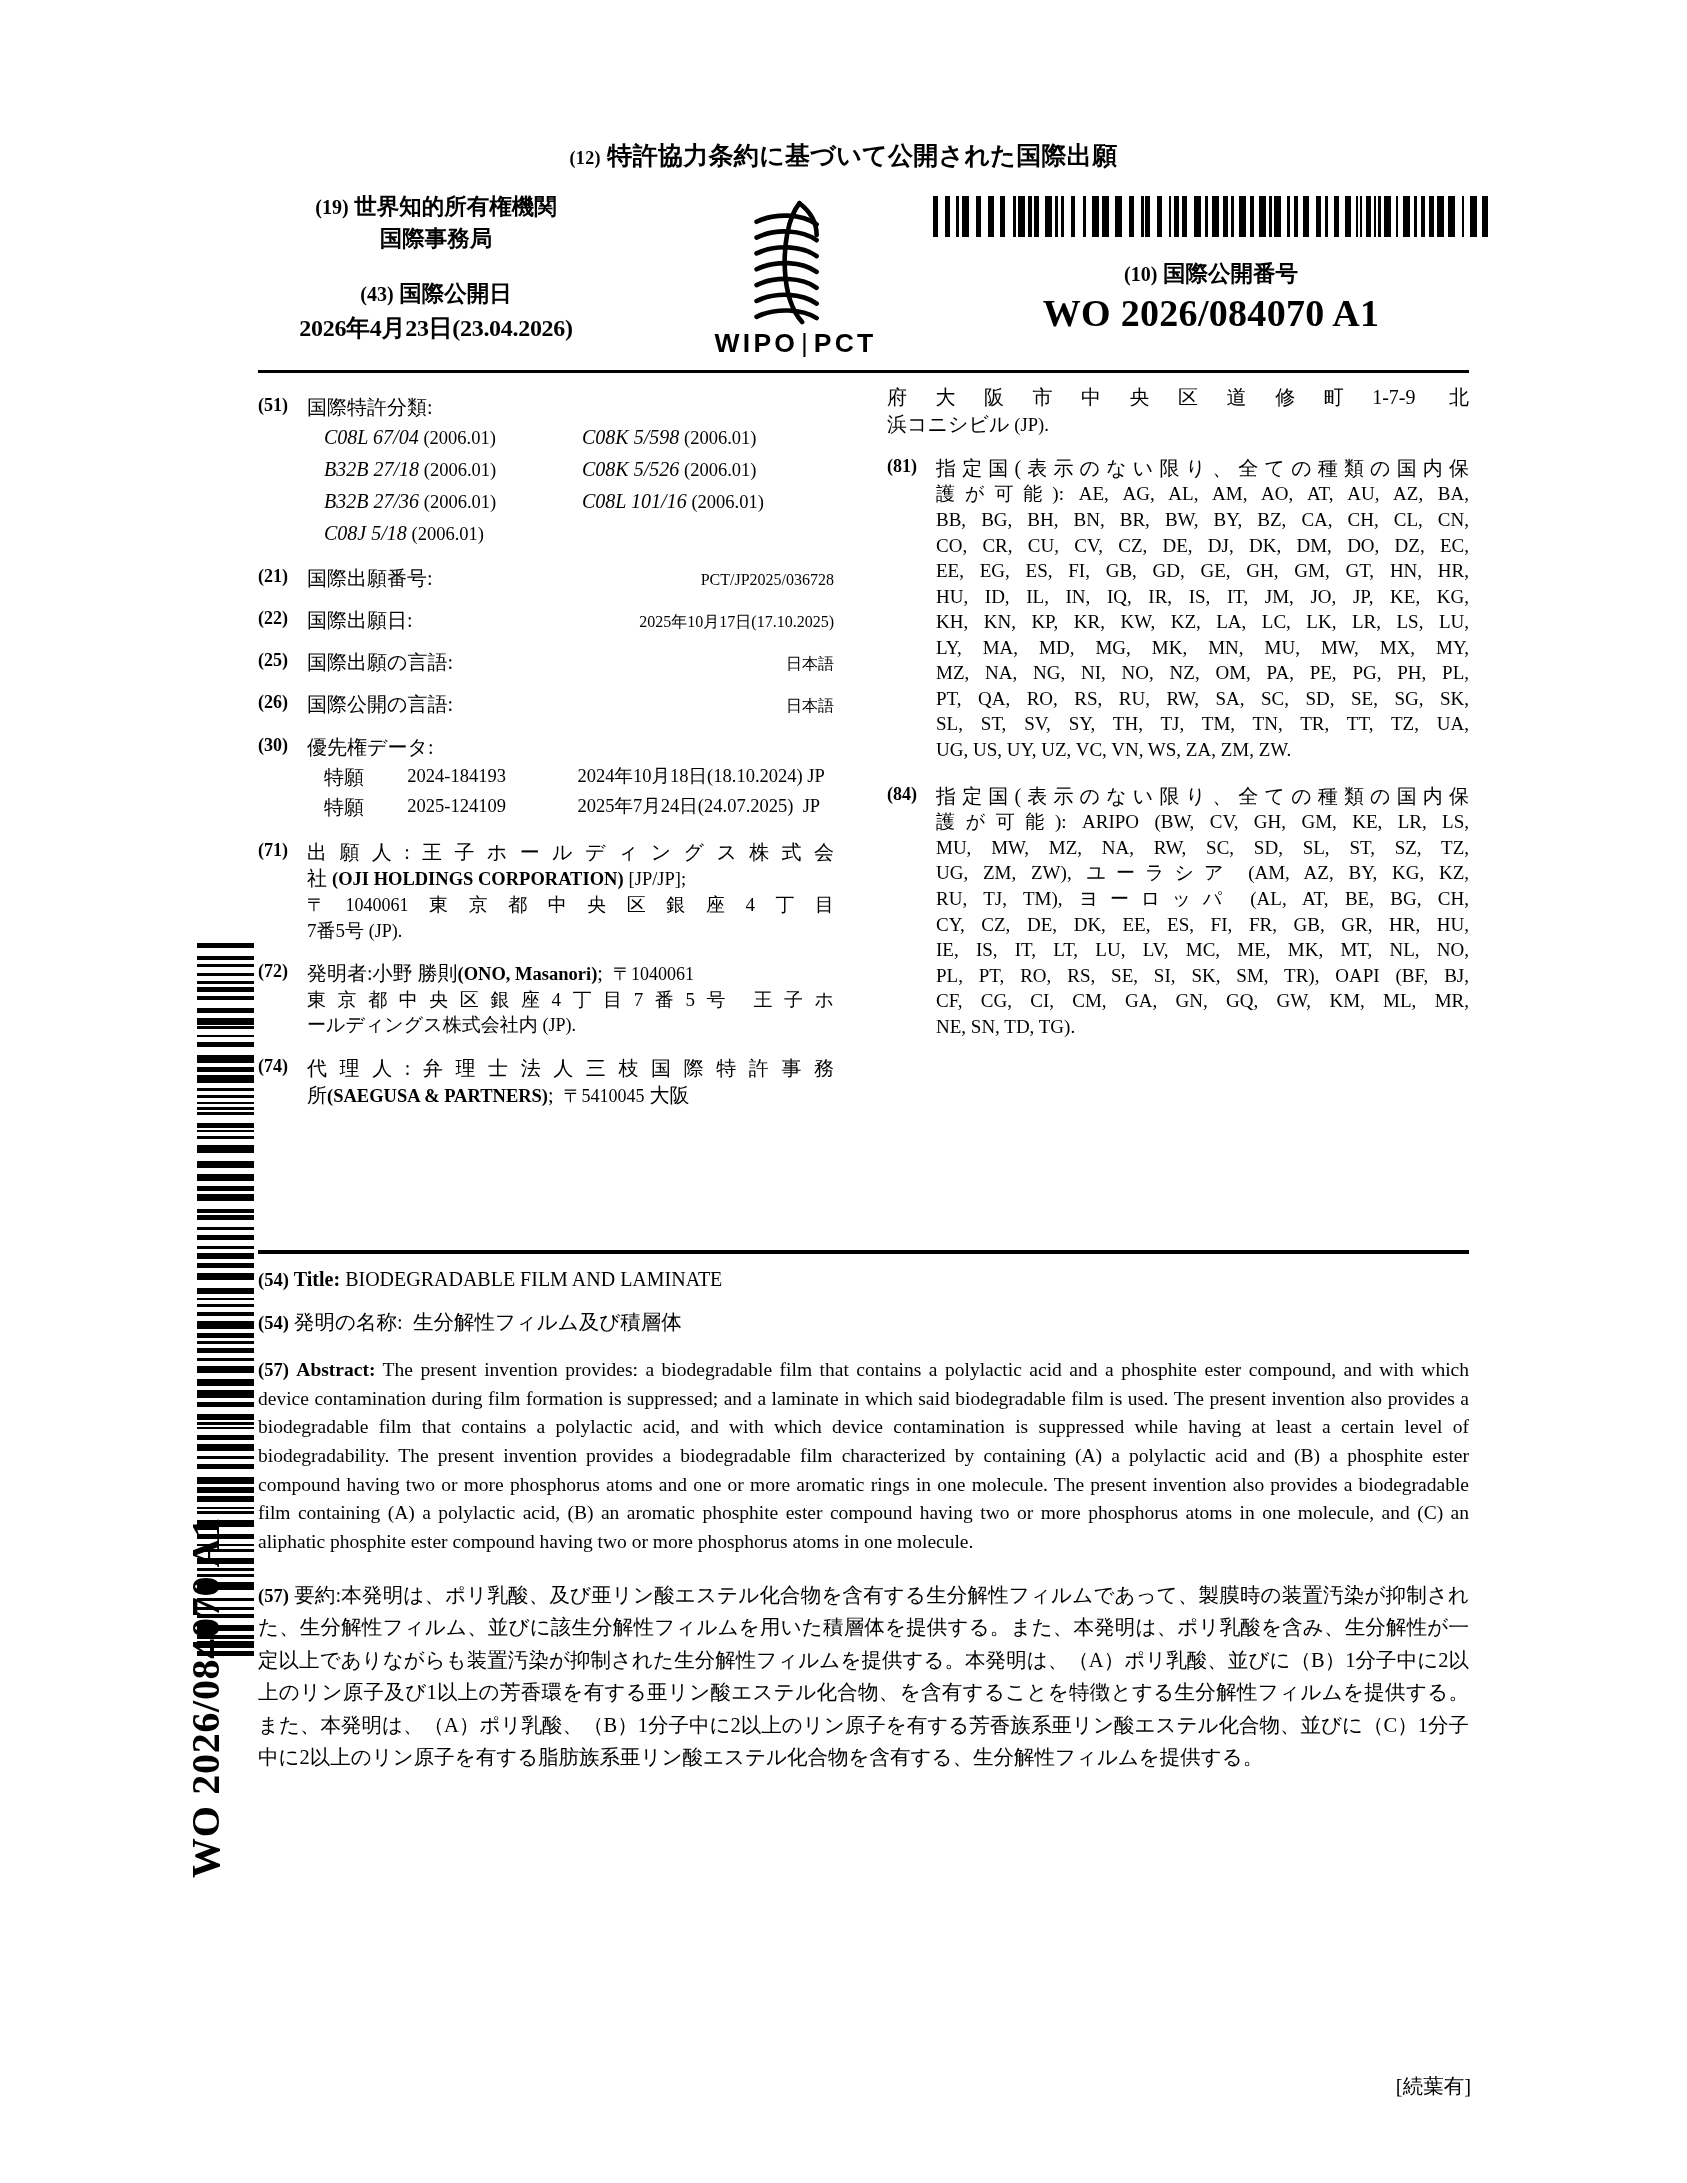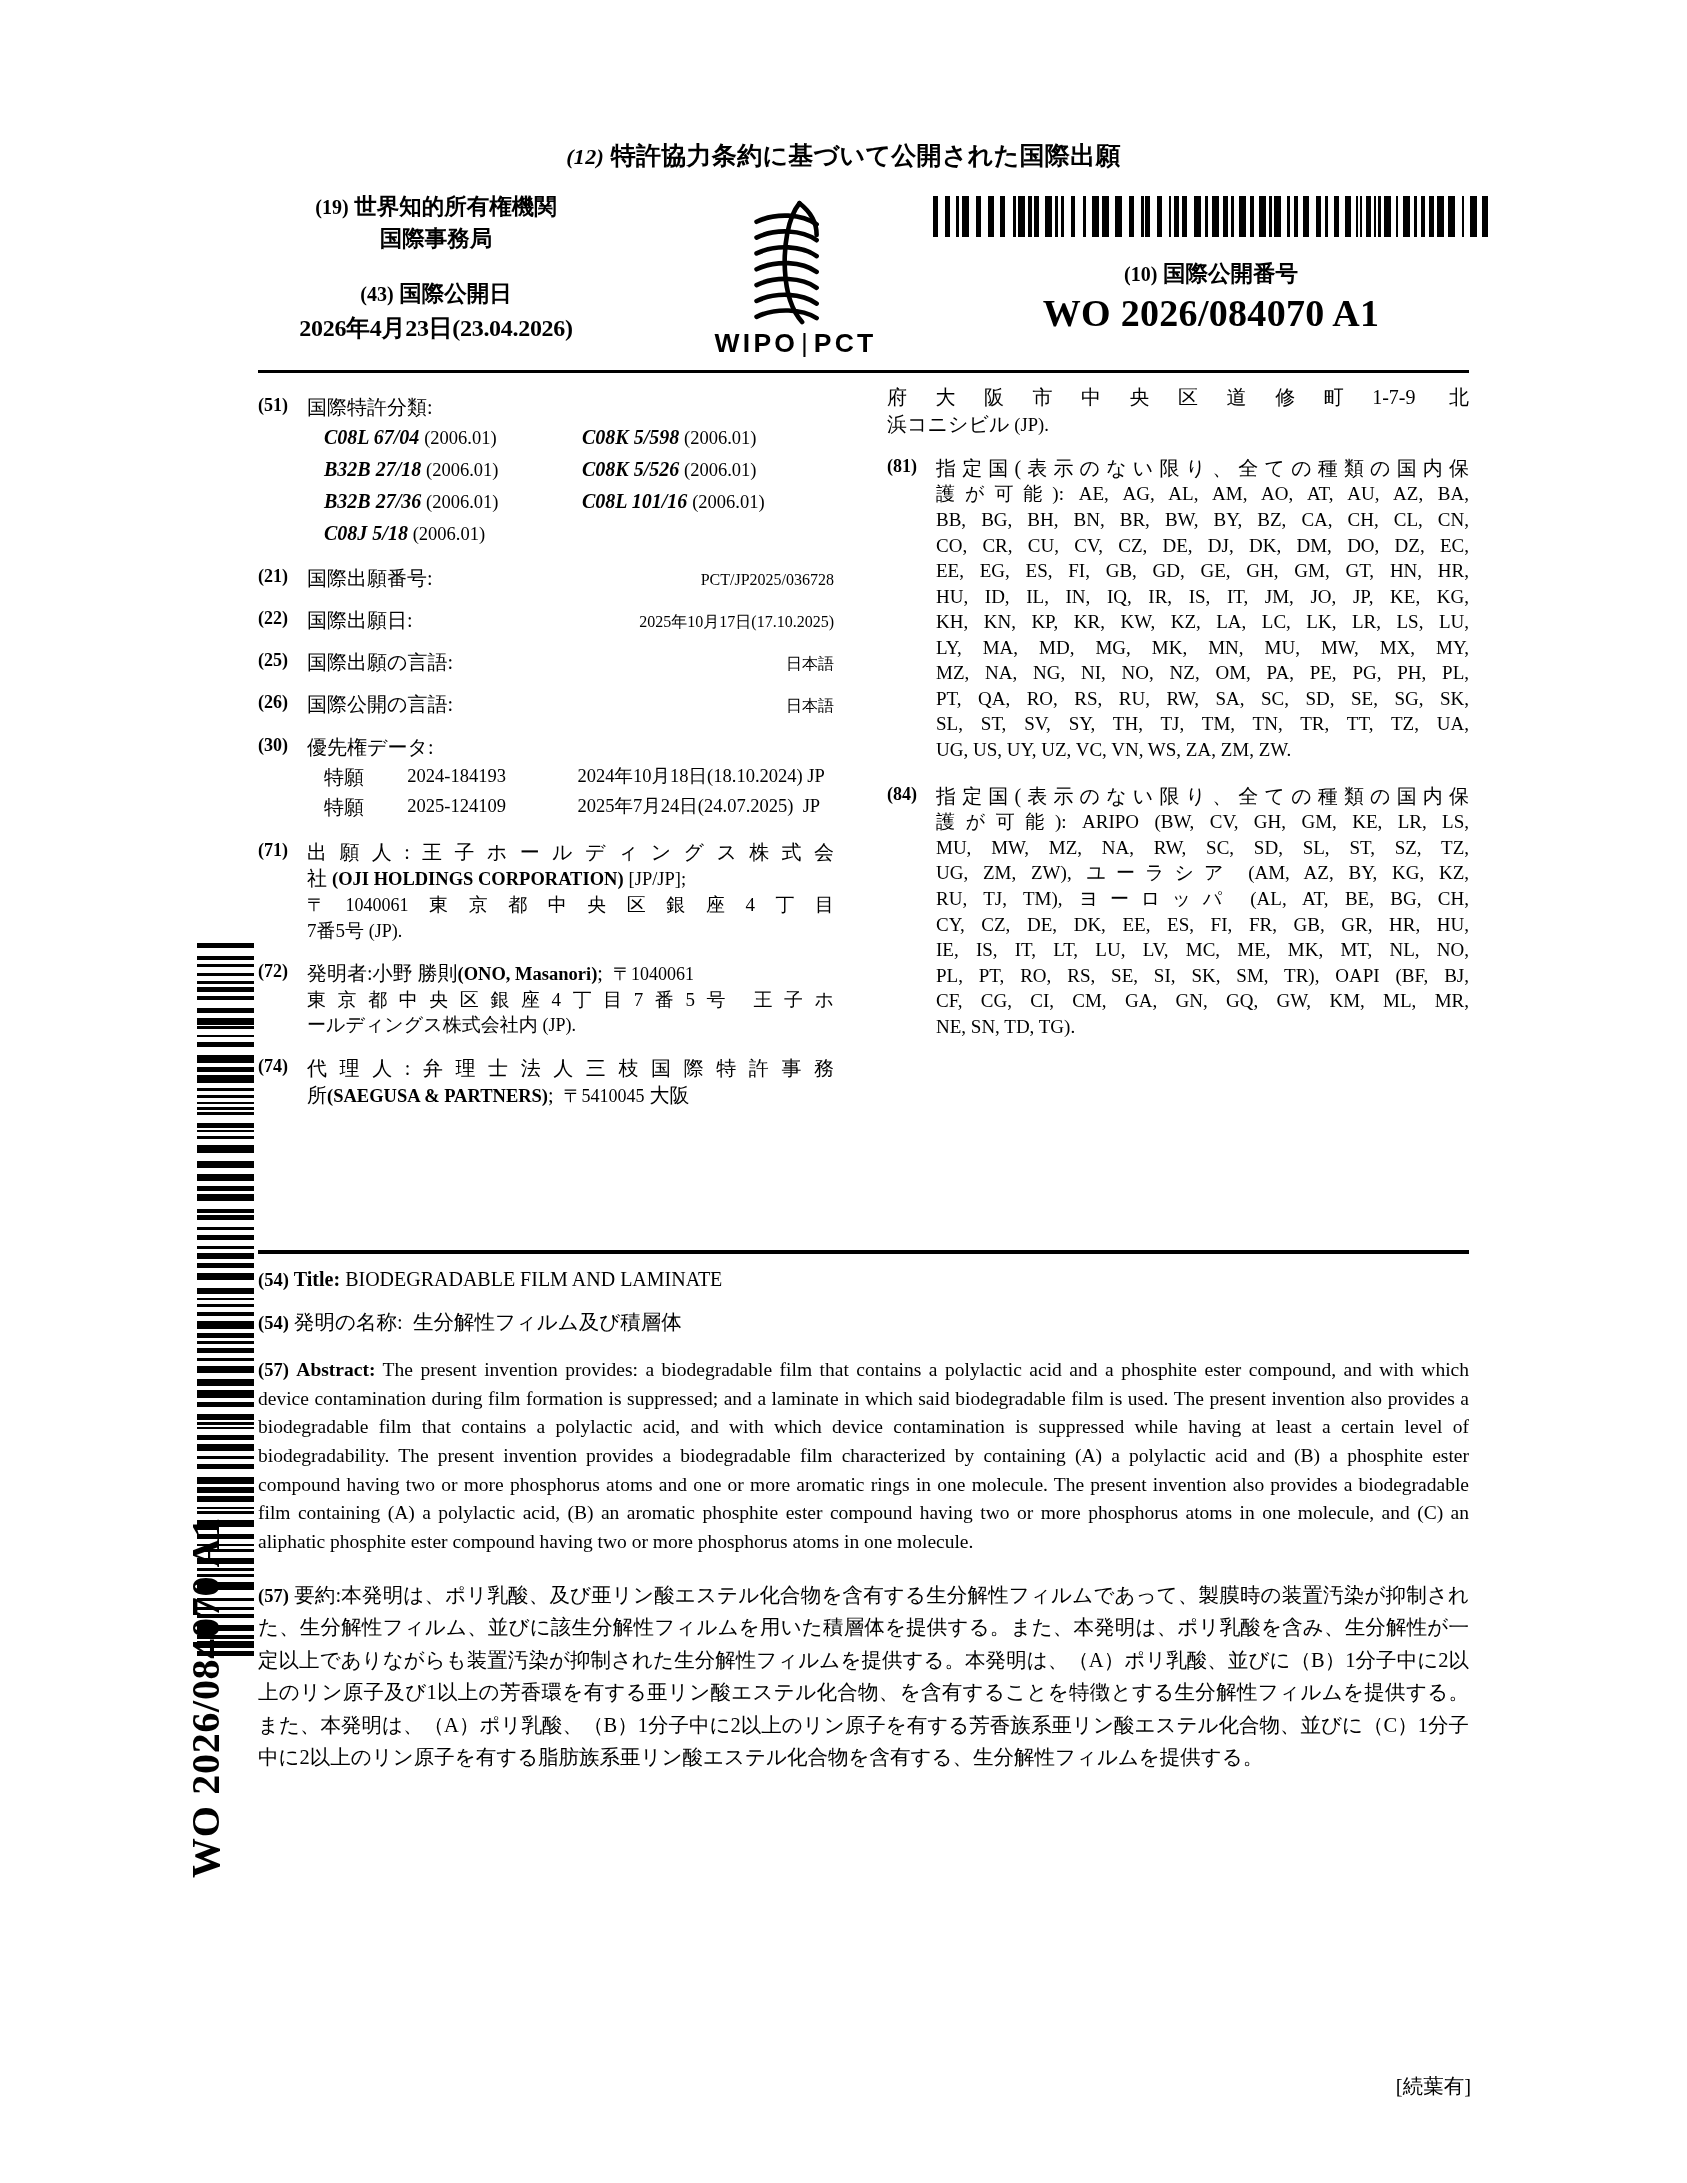--- a/index.html
+++ b/index.html
@@ -65,21 +65,21 @@
   .hdr-12 {
     position: absolute;
     left: 0;
     right: 0;
     top: 139px;
     text-align: center;
     font-size: 25px;
     font-weight: bold;
     letter-spacing: 0.3px;
   }
-  .hdr-12 .num { font-size: 22px; font-style: italic; }
+  .hdr-12 .num { font-size: 18px; }
 
   .hdr-left {
     position: absolute;
     left: 251px;
     top: 191px;
     width: 370px;
     text-align: center;
     font-size: 22.5px;
     font-weight: bold;
     line-height: 1.38;
@@ -195,21 +195,21 @@
   .ipc-grid {
     margin-top: 4px;
     margin-left: 17px;
     display: grid;
     grid-template-columns: 258px 265px;
     row-gap: 5.3px;
   }
   .ipc { font-size: 19px; white-space: nowrap; }
   .ipc b {
     font-style: italic;
-    font-weight: bold;
+    font-weight: normal;
     font-size: 20px;
   }
   .ipc span { font-size: 18.5px; }
 
   .row-lbl {
     display: flex;
     justify-content: space-between;
     align-items: baseline;
     font-size: 20px;
   }

